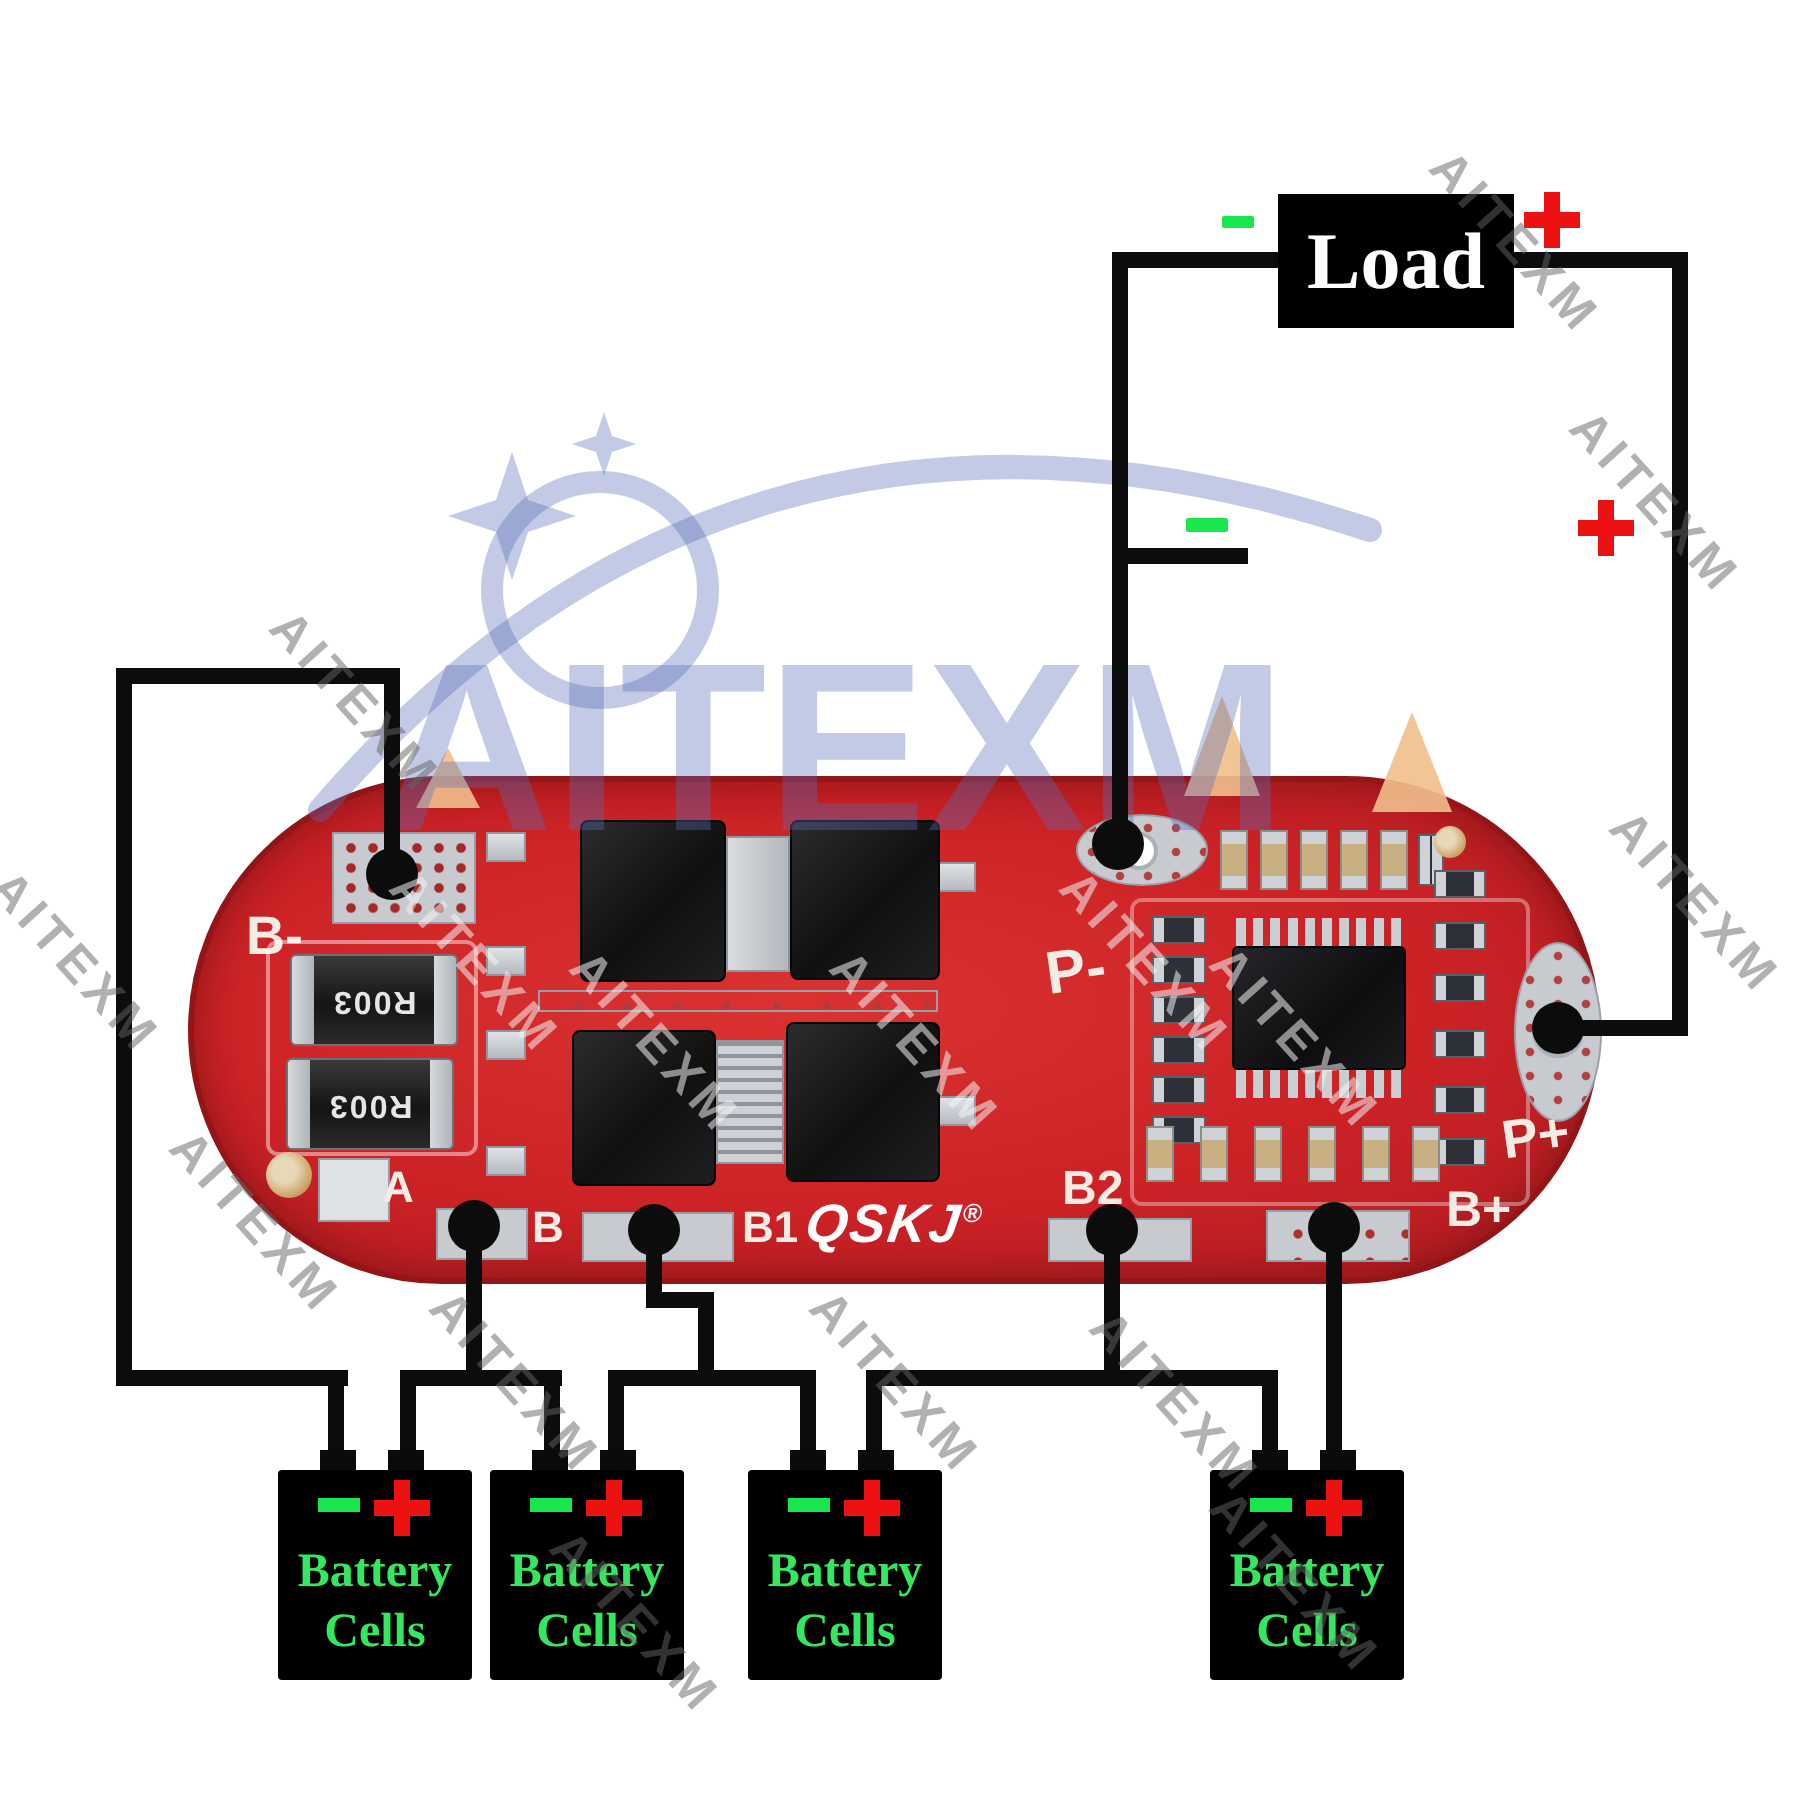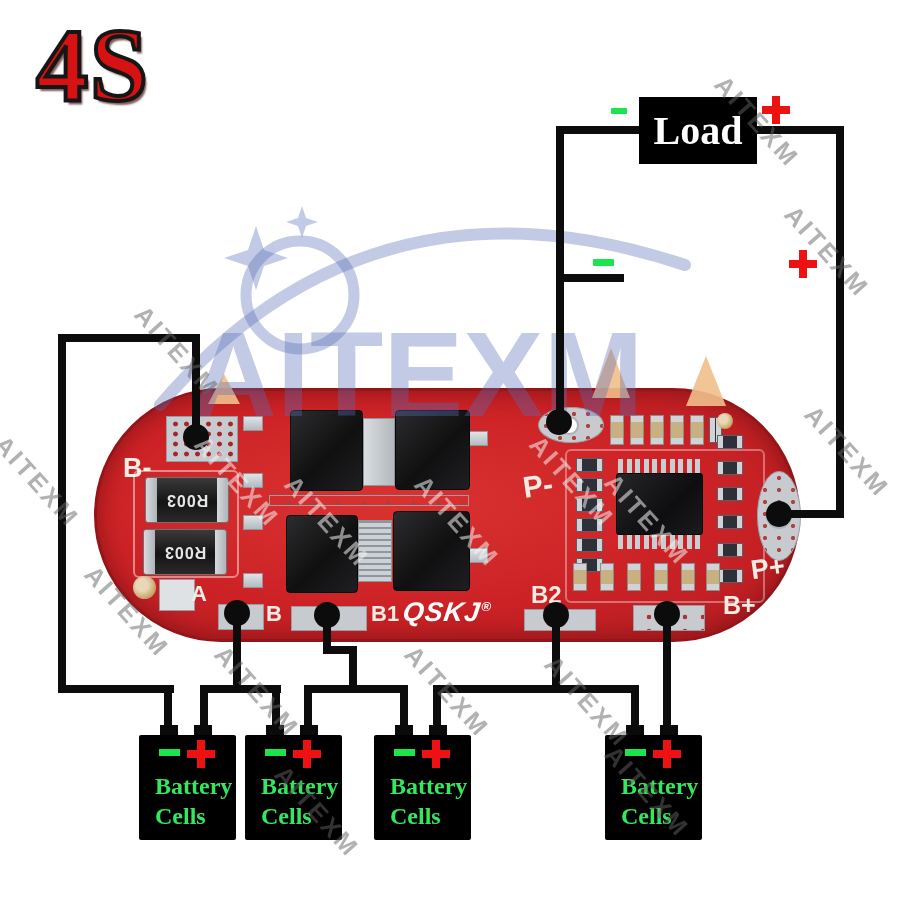--- a/index.html
+++ b/index.html
@@ -79,29 +79,28 @@
   .qskj sup{font-size:13px;}
 
   
   .battery{position:absolute;width:97px;height:105px;background:#000;z-index:6;border-radius:2px;}
   .tab{position:absolute;width:18px;height:12px;background:#0a0a0a;z-index:5;}
   .bat-minus{position:absolute;left:20px;top:14px;width:21px;height:7px;background:#19e54d;z-index:7;}
   .bat-plus{position:absolute;left:46px;top:3px;width:32px;height:32px;z-index:7;}
   .bat-plus::before,.bat-plus::after{content:"";position:absolute;background:#ee1111;}
   .bat-plus::before{left:2px;top:12px;width:28px;height:8px;}
   .bat-plus::after{left:12px;top:2px;width:8px;height:28px;}
-  .bat-text{position:absolute;left:16px;top:36px;width:100%;text-align:left;z-index:7;
+  .bat-text{position:absolute;left:0;top:36px;width:100%;text-align:center;z-index:7;
     font-family:"Liberation Serif",serif;font-weight:bold;font-size:24px;line-height:1.25;color:#35e75f;}
 </style>
 </head>
 <body>
 
 <div id="stage">
 
-  <div class="badge">4S</div>
 
   <svg class="wm-svg" width="560" height="280" viewBox="0 0 560 280">
     <path d="M 20 235 Q 230 -10 545 95" fill="none" stroke="rgba(90,109,184,.36)" stroke-width="12" stroke-linecap="round"></path>
     <circle cx="160" cy="125" r="54" fill="none" stroke="rgba(90,109,184,.36)" stroke-width="11"></circle>
     <path d="M116 56 L124 80 L148 88 L124 96 L116 120 L108 96 L84 88 L108 80 Z" fill="rgba(90,109,184,.36)"></path>
     <path d="M162 36 L166 48 L178 52 L166 56 L162 68 L158 56 L146 52 L158 48 Z" fill="rgba(90,109,184,.36)"></path>
   </svg>
   <div class="wm-tri tri1"></div>
   <div class="wm-tri tri2"></div>
   <div class="wm-tri tri3"></div>

